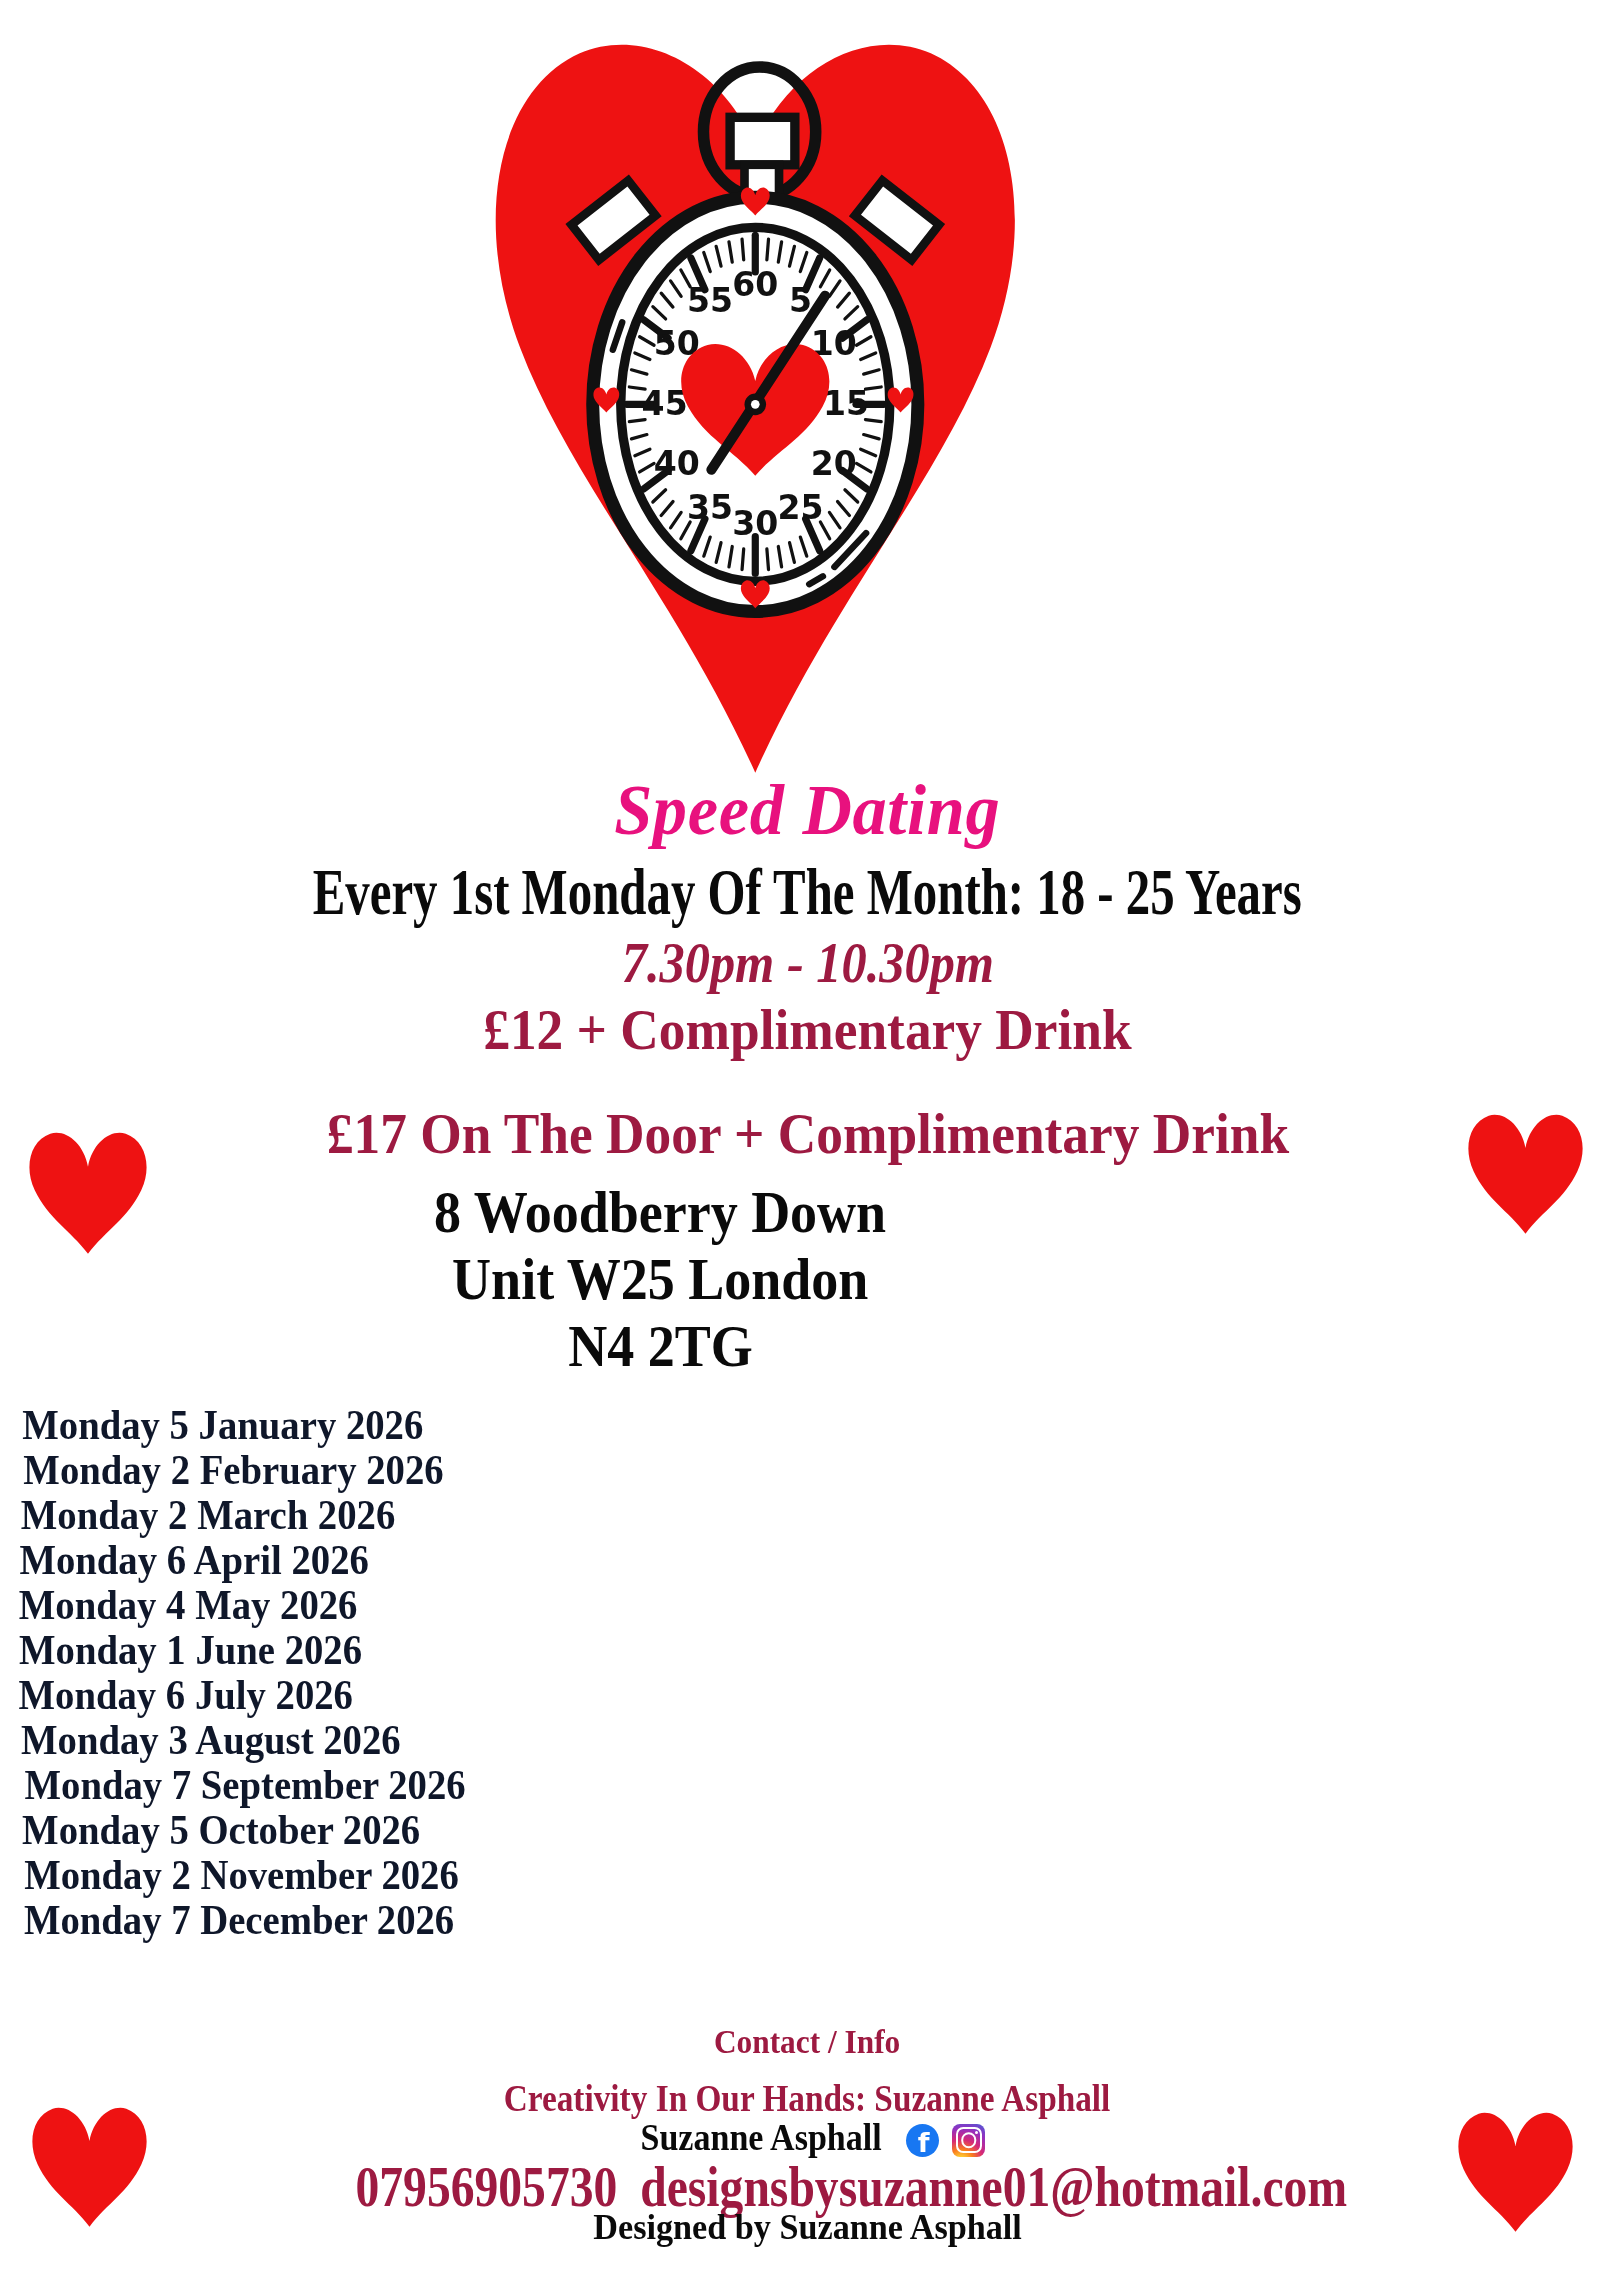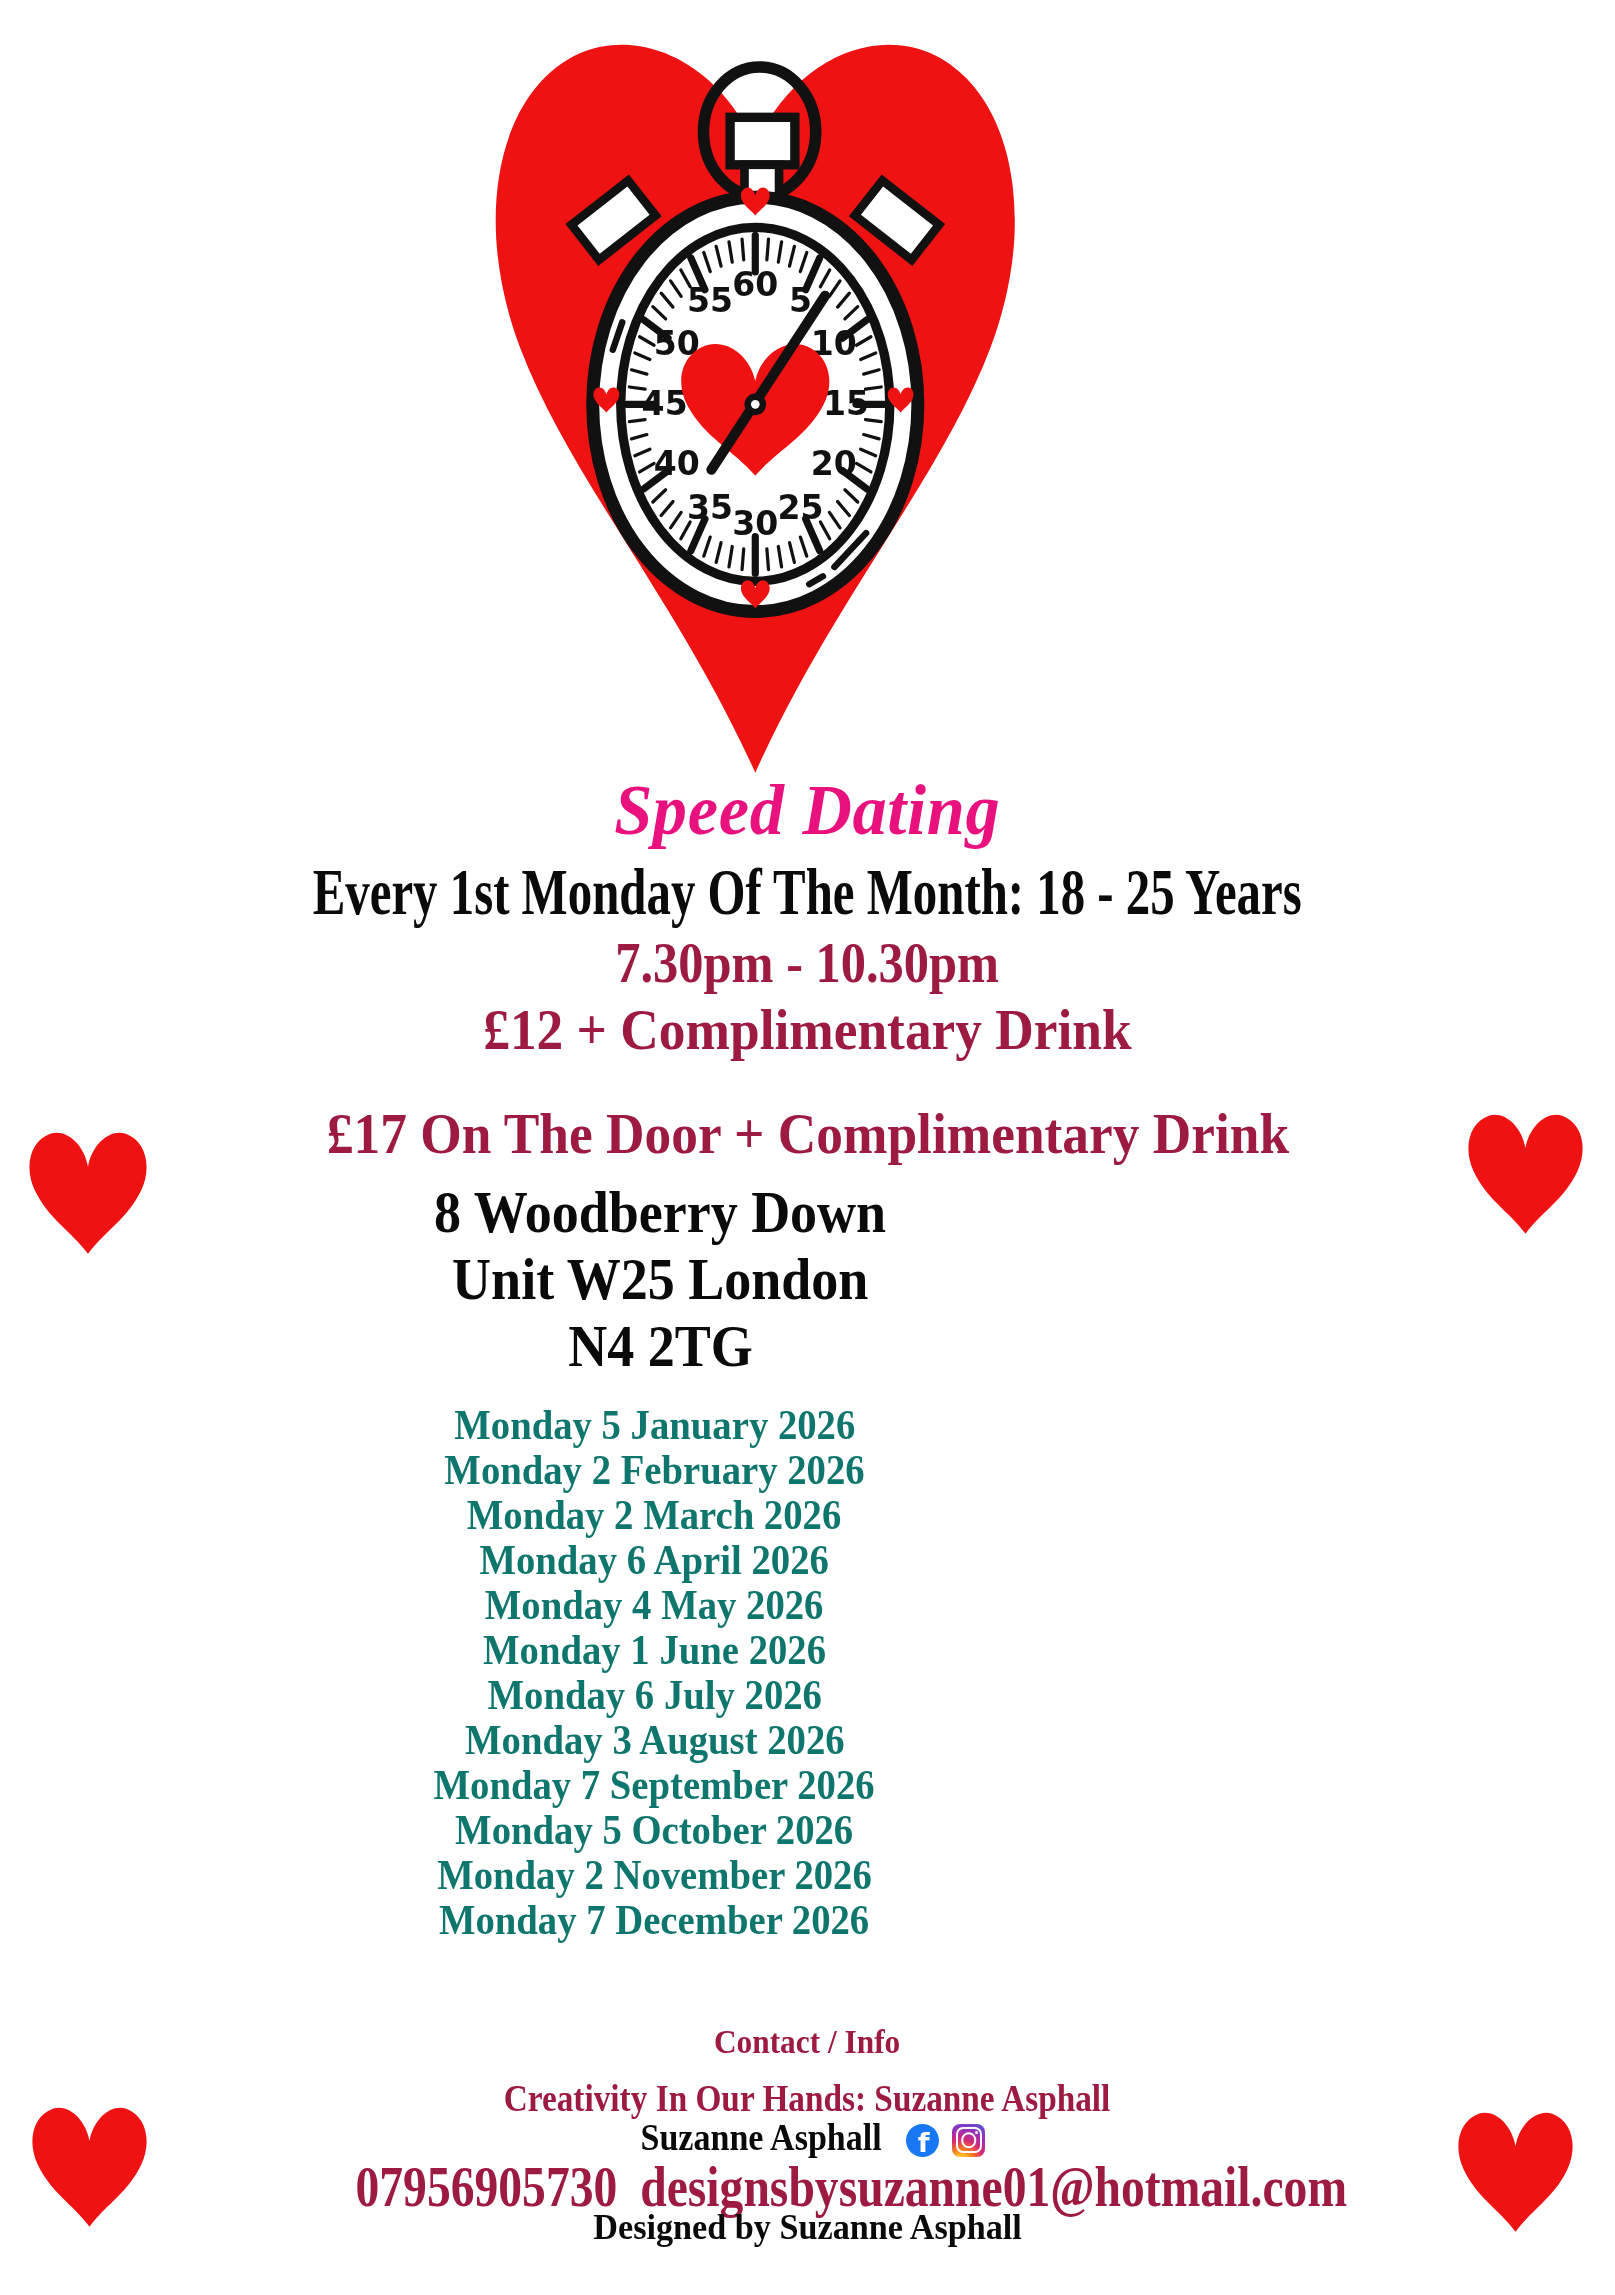--- a/index.html
+++ b/index.html
@@ -11,27 +11,27 @@
   }
   .page{position:relative;width:1615px;height:2295px;background:#fff;}
   .line{
     position:absolute;left:0;width:1615px;
     text-align:center;white-space:nowrap;
     font-weight:700;color:#0a0a0a;
   }
   .cx{display:inline-block;white-space:nowrap;transform:scaleX(var(--sx,1));transform-origin:50% 50%;}
   .title-line{top:769px;font-size:72px;font-style:italic;color:var(--pink);letter-spacing:0.7px;}
   .every-line{top:854px;font-size:66px;}
-  .time-line{top:931px;font-size:56px;color:var(--burgundy);}
+  .time-line{top:931px;font-size:56px;color:var(--burgundy);font-style:italic;}
   .price12-line{top:996px;font-size:58px;color:var(--burgundy);}
   .price17-line{top:1063px;font-size:58px;color:var(--burgundy);margin-top:37px;}
   .addr{position:absolute;left:0;top:1179px;width:1321px;text-align:center;
         font-size:60px;line-height:67px;font-weight:700;color:#0a0a0a;}
-  .dates{position:absolute;left:0;top:1402px;width:1309px;text-align:center;
-         font-size:43px;line-height:45px;font-weight:700;color:#0f766e;}
+  .dates{position:absolute;left:0;top:1402px;width:1309px;text-align:left;
+         font-size:43px;line-height:45px;font-weight:700;color:#0f172a;}
   .contact-heading{top:2024px;font-size:33px;color:var(--burgundy);}
   .creativity-line{top:2077px;font-size:37px;color:var(--burgundy);}
   .suzanne-line{top:2116px;font-size:37px;}
   .phone-line{top:2155px;font-size:56px;color:var(--burgundy);margin-left:44px;}
   .designed-line{top:2206px;font-size:36px;}
   .phone-num{margin-right:27px;}
 
   
   .icon{display:inline-block;width:33px;height:33px;vertical-align:middle;position:relative;margin-left:4.3px;top:-1.4px;}
   .fb{background:#1877f2;border-radius:50%;}

